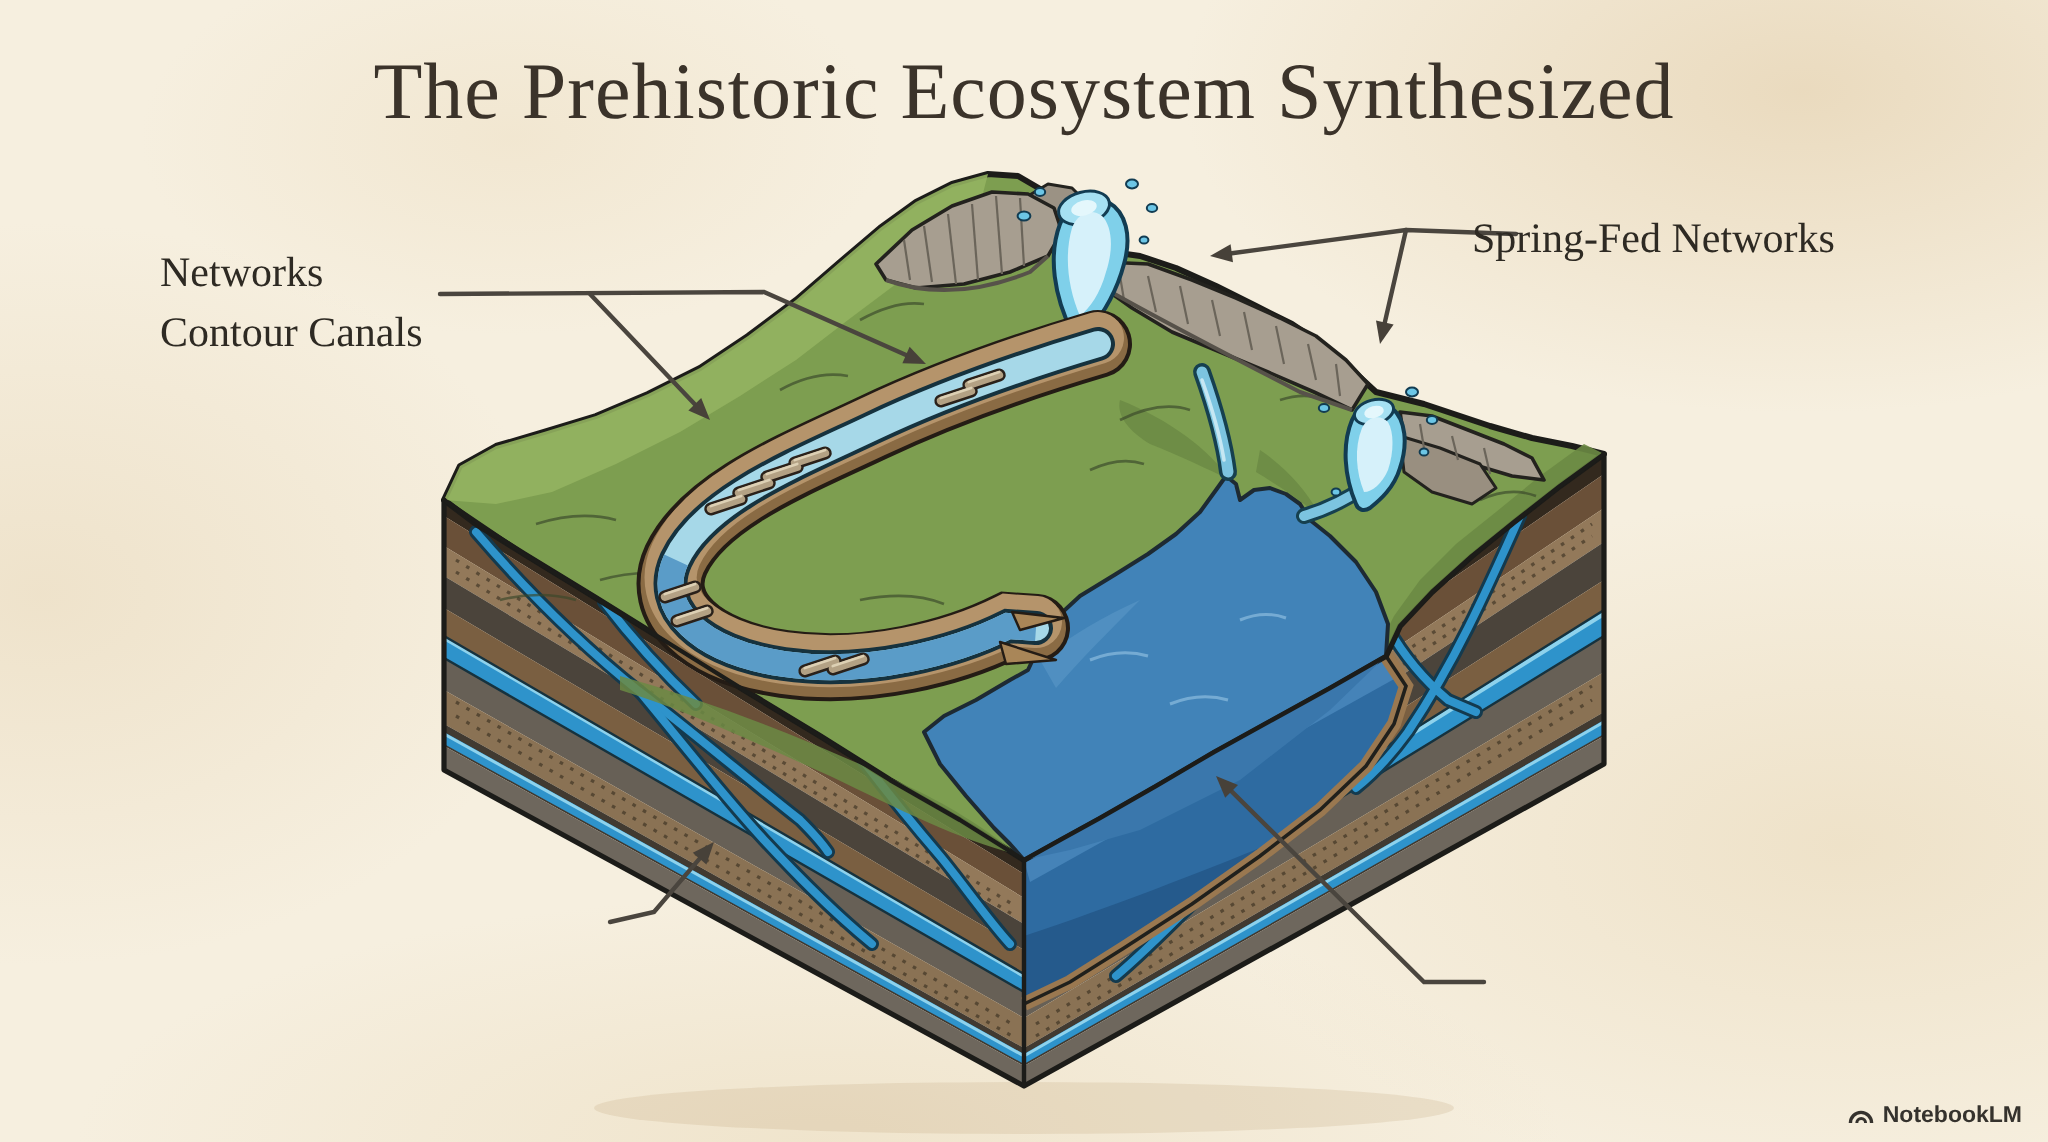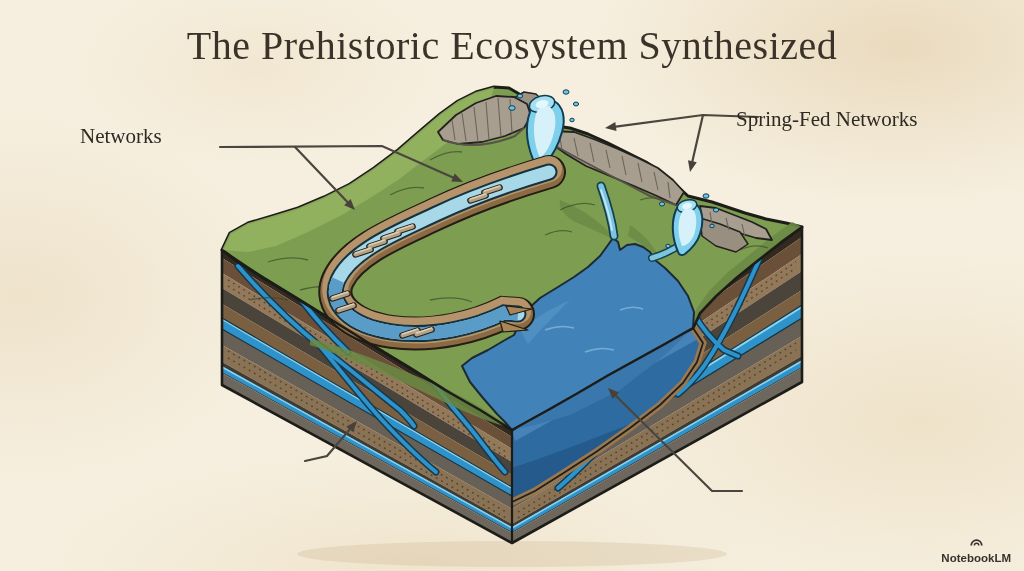--- a/index.html
+++ b/index.html
@@ -17,21 +17,21 @@
   .title{
     position:absolute;top:22px;left:0;width:100%;text-align:center;
     font-size:40px;letter-spacing:.5px;color:#3b332a;
   }
   .label{
     position:absolute;font-size:21px;color:#2e2a23;line-height:30px;white-space:nowrap;
   }
   .scene{position:absolute;left:0;top:0;}
   .watermark{
     position:absolute;right:13px;bottom:7px;display:flex;align-items:center;gap:4px;
-    font-family:"Liberation Sans","DejaVu Sans",sans-serif;font-size:11.5px;font-weight:bold;color:#35322d;flex-direction:column;
+    font-family:"Liberation Sans","DejaVu Sans",sans-serif;font-size:11.5px;font-weight:bold;color:#35322d;
   }
 </style>
 </head>
 <body>
 
 <div class="stage">
 
   <div class="title">The Prehistoric Ecosystem Synthesized</div>
 
   <svg class="scene" width="1024" height="571" viewBox="0 0 1024 571">
@@ -290,20 +290,21 @@
       <polygon points="463,182 451.2,181.6 454.8,173.4"></polygon>
       <polygon points="605,128 615.3,122.1 616.5,131.1"></polygon>
       <polygon points="690,172 688,160.3 696.8,162.3"></polygon>
       <polygon points="357,421 353.2,432.2 346.4,426.4"></polygon>
       <polygon points="608,388 619,392.5 612.6,398.9"></polygon>
     </g>
   </svg>
 
   <div class="label" style="left:80px;top:121px;">
     <span>Networks</span><br>
+    <span>Contour Canals</span>
   </div>
   <div class="label" style="left:736px;top:104px;">Spring-Fed Networks</div>
 
   <div class="watermark">
     <svg width="13" height="13" viewBox="0 0 13 13">
       <path d="M1.2,10.5 A5.3,5.3 0 0 1 11.8,10.5" fill="none" stroke="#35322d" stroke-width="1.7"></path>
       <path d="M4.4,10.5 A2.2,2.2 0 0 1 8.8,10.5" fill="none" stroke="#35322d" stroke-width="1.5"></path>
     </svg>
     <span>NotebookLM</span>
   </div>

